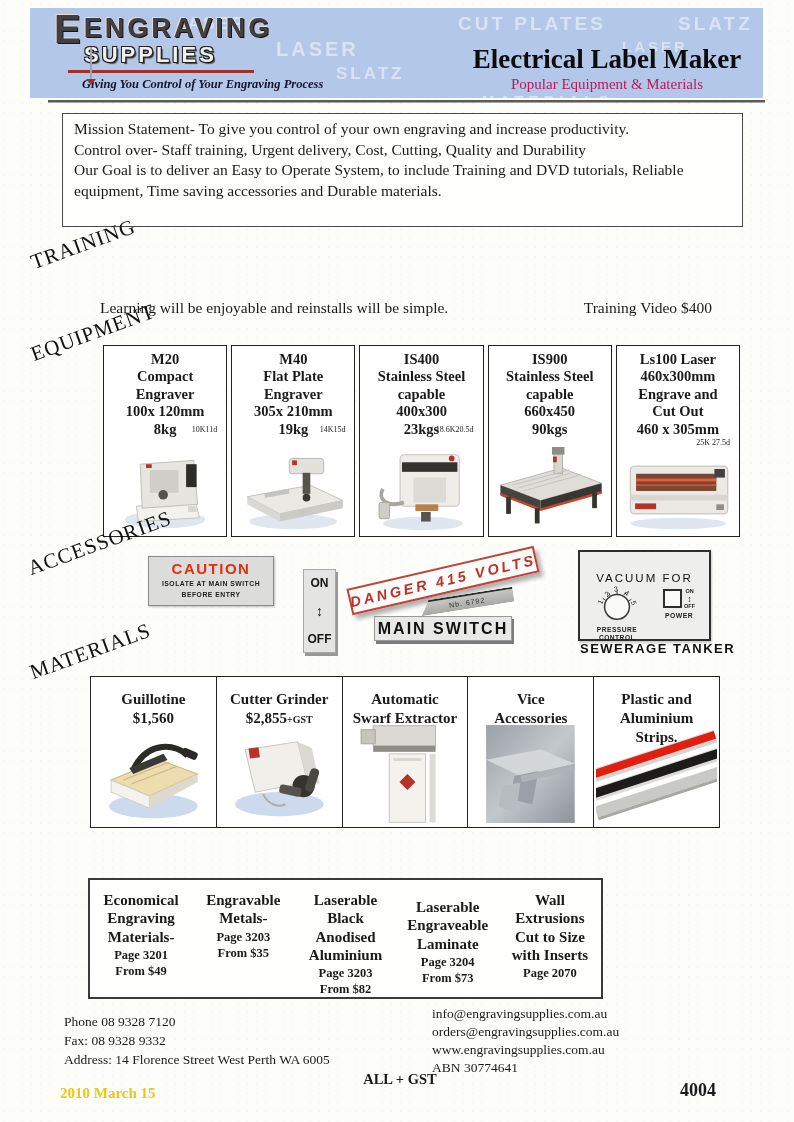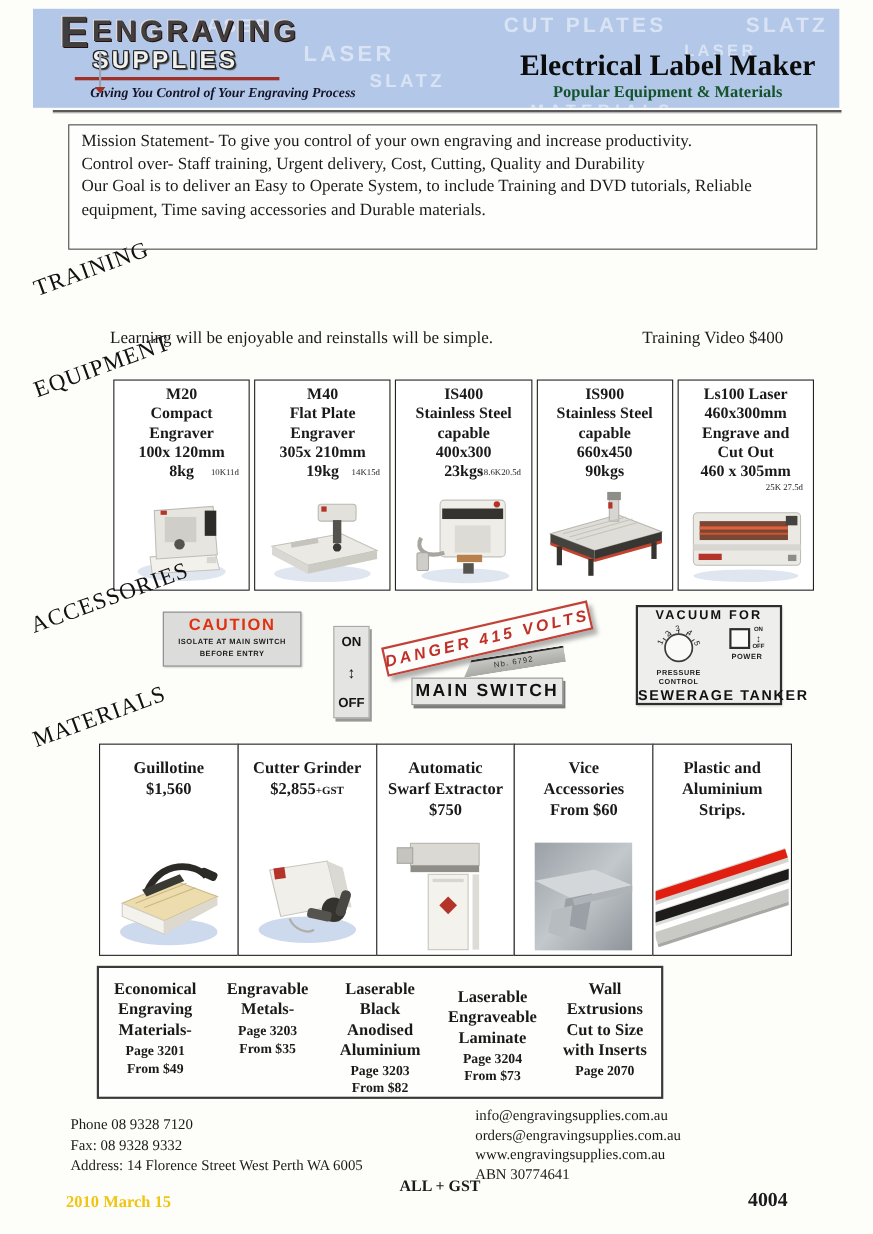--- a/index.html
+++ b/index.html
@@ -45,21 +45,21 @@
   }
   .logo-underline { width:186px; height:3px; background:#a03028; margin-left:14px; margin-top:2px; }
   .logo-spindle { position:absolute; left:36px; top:34px; width:2px; height:34px; background:#9aa4b4; }
   .logo-spindle::after { content:""; position:absolute; left:-4px; bottom:-4px; width:10px; height:6px; background:#a03028; clip-path:polygon(50% 100%,0 0,100% 0); }
   .logo-tagline {
     font-family:"Liberation Serif", serif; font-style:italic; font-weight:bold;
     font-size:12.5px; color:#14142a; margin-top:4px; margin-left:28px; white-space:nowrap;
   }
   .banner-title { position:absolute; left:402px; top:36px; width:350px; text-align:center; }
   .banner-title-main { font-size:27px; font-weight:bold; color:#0c0c0c; }
-  .banner-title-sub  { font-size:15px; font-weight:bold; color:#14532d; margin-top:1px; }
+  .banner-title-sub  { font-size:15px; font-weight:normal; color:#be185d; margin-top:1px; }
   .banner-rule { position:absolute; left:48px; top:100px; width:717px; height:2px;
     border-top:2px solid #5a5a5a; border-bottom:1px solid #a8a8a8; }
 
   
   .mission-box {
     position:absolute; left:62px; top:113px; width:681px; height:114px;
     border:1.5px solid #4a4a4a; padding:5px 11px; font-size:15.5px; line-height:1.33; background:rgba(255,255,255,0.6);
   }
 
   
@@ -123,34 +123,34 @@
     display:flex; align-items:center; justify-content:center;
     font-family:"Liberation Sans", sans-serif; font-weight:bold; font-size:16px;
     letter-spacing:2px; color:#121212; white-space:nowrap;
   }
 
   .vacuum-panel {
     position:absolute; left:578px; top:550px; width:133px; height:91px;
     background:#eeeeec; border:2px solid #2e2e2e; font-family:"Liberation Sans", sans-serif;
     text-align:center; box-shadow:1px 2px 2px rgba(0,0,0,0.2);
   }
-  .vac-title { font-weight:bold; font-size:11.5px; letter-spacing:2px; margin-top:2px; color:#111; }
+  .vac-title { font-weight:normal; font-size:11.5px; letter-spacing:2px; margin-top:20px; color:#111; }
   .vac-mid { display:flex; justify-content:space-between; padding:0 7px; margin-top:-2px; }
   .vac-dial-wrap { width:60px; }
   .vac-dial-caption { font-size:6.6px; font-weight:bold; line-height:1.15; letter-spacing:0.5px; margin-top:-4px; color:#222; }
   .vac-power { width:46px; padding-top:7px; }
   .vac-power-row { display:flex; justify-content:center; gap:2px; }
   .power-square { width:19px; height:19px; border:2px solid #2e2e2e; background:#fafaf8; }
   .power-arrows { display:flex; flex-direction:column; align-items:center; font-size:5.5px; font-weight:bold; line-height:1; color:#222; }
   .power-arrows .arr { font-size:9px; }
   .vac-power-caption { font-size:6.8px; font-weight:bold; margin-top:3px; letter-spacing:0.5px; color:#222; }
   .vac-bottom { font-weight:bold; font-size:13px; letter-spacing:1.5px; margin-top:0px; color:#111; white-space:nowrap; }
 
   
-  .mat-row { position:absolute; left:90px; top:676px; width:630px; height:193px; display:flex; }
+  .mat-row { position:absolute; left:90px; top:676px; width:630px; height:152px; display:flex; }
   .mat-box { flex:1; border:1px solid #222; margin-left:-1px; background:#fff; position:relative; padding-top:13px; }
   .mat-box:first-child { margin-left:0; }
   .mat-title { font-weight:bold; font-size:15px; line-height:1.25; text-align:center; }
   .gst { font-size:10px; font-weight:bold; }
   .mat-img { position:absolute; left:2px; right:2px; bottom:2px; height:102px; }
   .mat-img svg { width:100%; height:100%; }
 
   
   .catalog-box {
     position:absolute; left:88px; top:878px; width:515px; height:121px;

